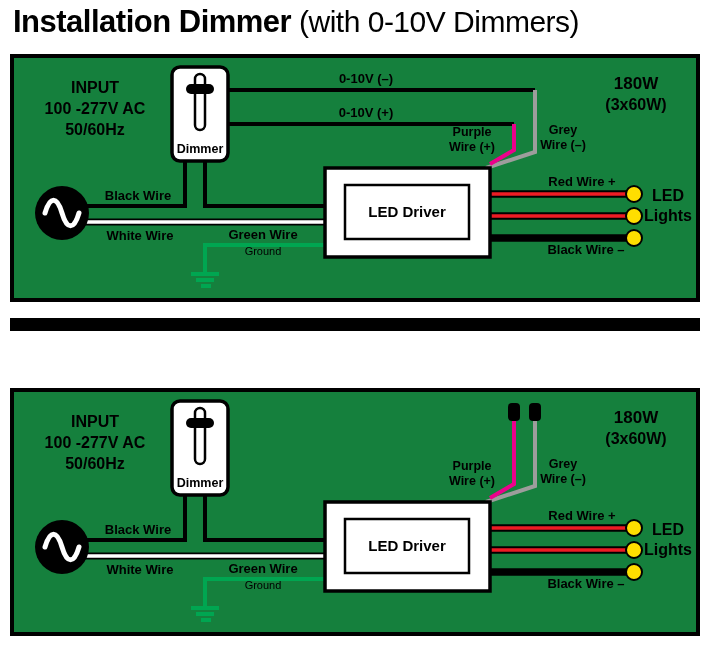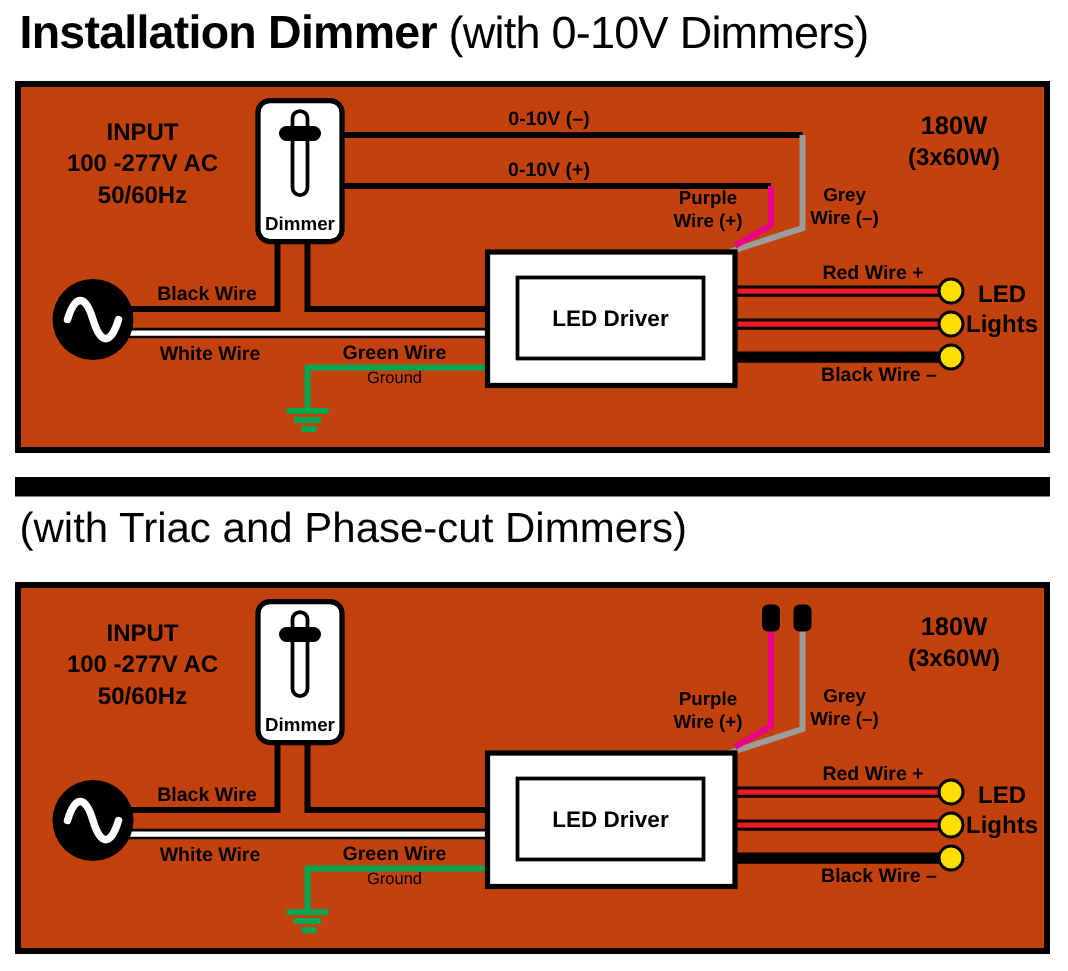--- a/index.html
+++ b/index.html
@@ -1,21 +1,21 @@
 <!DOCTYPE html>
 <html><head>
 <meta charset="utf-8">
 <style>
   * { margin:0; padding:0; box-sizing:border-box; }
   html,body { background:#fff; }
   body { font-family:"Liberation Sans", sans-serif; color:#000; }
   .page { position:relative; width:712px; height:647px; background:#fff; overflow:hidden; }
   .title1 { position:absolute; left:13px; top:4px; font-size:31px; font-weight:bold; white-space:nowrap; letter-spacing:-0.5px; }
   .title1 .suffix { font-weight:normal; font-size:30px;margin-top:32px; }
-  .panel { position:absolute; left:10px; width:690px; height:248px; border:4px solid #000; background:#c2410c; }
+  .panel { position:absolute; left:10px; width:690px; height:248px; border:4px solid #000; background:#15803d; }
   .panel1 { top:54px; }
   .panel2 { top:388px; }
   .divider { position:absolute; left:10px; top:318px; width:690px; height:13px; background:#000; }
   .title2 { position:absolute; left:13px; top:336px; font-size:28px; font-weight:normal; white-space:nowrap; }
   svg text { font-family:"Liberation Sans", sans-serif; fill:#000; }
   .tb { font-weight:bold; }
   .t17 { font-size:17px; } .t16 { font-size:16px; } .t15 { font-size:15px; }
   .t13 { font-size:13px; } .t12 { font-size:12.5px; } .t11 { font-size:11px; }
 </style>
 </head>
@@ -84,21 +84,20 @@
 
       <text x="568" y="128" class="tb t13" text-anchor="middle" fill="#ed1c24">Red Wire +</text>
       <text x="572" y="196" class="tb t13" text-anchor="middle">Black Wire –</text>
       <text x="654" y="143" class="tb t16" text-anchor="middle">LED</text>
       <text x="654" y="163" class="tb t16" text-anchor="middle">Lights</text>
     </svg>
   </div>
 
   <div class="divider"></div>
 
-  <div class="title2">(with Triac and Phase-cut Dimmers)</div>
 
   <div class="panel panel2">
     <svg width="682" height="240" viewBox="0 0 682 240">
 
       <text x="81" y="35" class="tb t16" text-anchor="middle">INPUT</text>
       <text x="81" y="56" class="tb t16" text-anchor="middle">100 -277V AC</text>
       <text x="81" y="77" class="tb t16" text-anchor="middle">50/60Hz</text>
 
       <text x="622" y="31" class="tb t17" text-anchor="middle">180W</text>
       <text x="622" y="52" class="tb t16" text-anchor="middle">(3x60W)</text>

